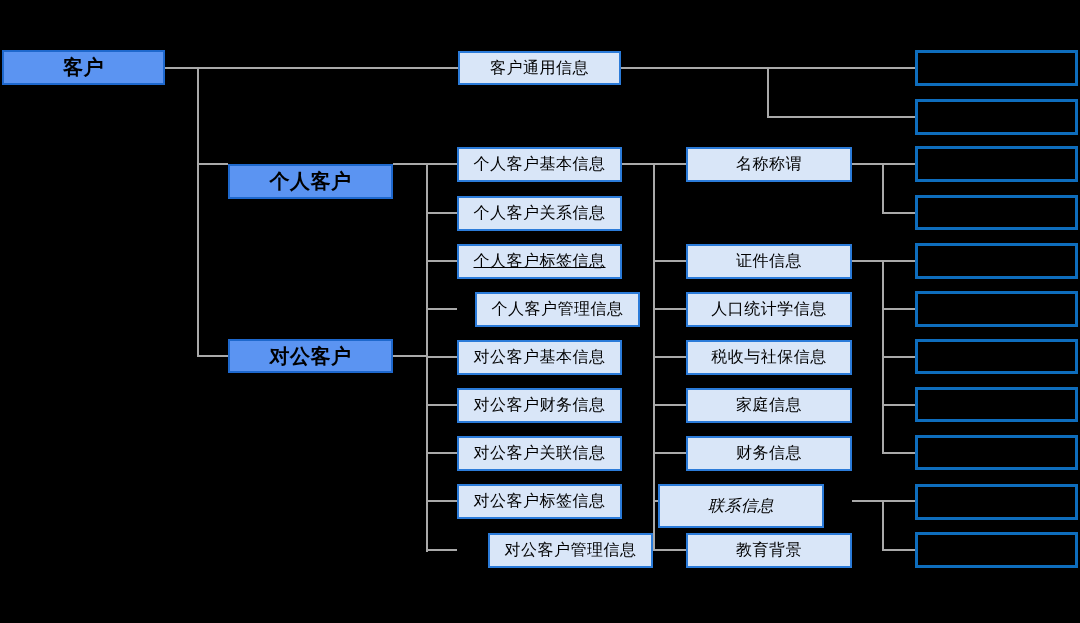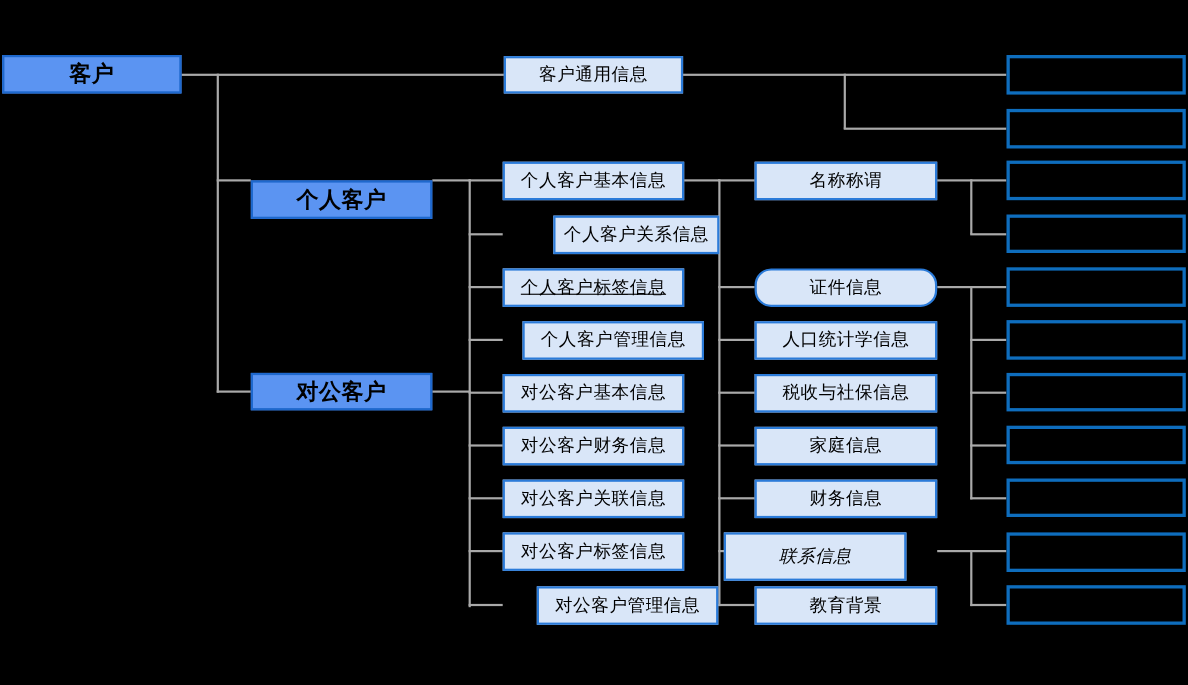--- a/index.html
+++ b/index.html
@@ -85,30 +85,30 @@
       <div class="seg" style="left: 852px; top: 500px; width: 63px; height: 2px; background: rgb(169, 169, 169);"></div>
       <div class="seg" style="left: 882px; top: 500px; width: 2px; height: 51px; background: rgb(169, 169, 169);"></div>
       <div class="seg" style="left: 882px; top: 549px; width: 33px; height: 2px; background: rgb(169, 169, 169);"></div>
     </div>
   <div id="nodes">
       <div class="node primary" style="left: 2px; top: 50px; width: 163px; height: 35px;">客户</div>
       <div class="node light" style="left: 458px; top: 51px; width: 163px; height: 34px;">客户通用信息</div>
       <div class="node primary" style="left: 228px; top: 147px; width: 165px; height: 35px; margin-top: 17px;">个人客户</div>
       <div class="node primary" style="left: 228px; top: 339px; width: 165px; height: 34px;">对公客户</div>
       <div class="node light" style="left: 457px; top: 147px; width: 165px; height: 35px;">个人客户基本信息</div>
-      <div class="node light" style="left: 457px; top: 196px; width: 151px; height: 35px; margin-left: 46px;">个人客户关系信息</div>
+      <div class="node light" style="left: 457px; top: 196px; width: 165px; height: 35px;">个人客户关系信息</div>
       <div class="node light" style="left: 457px; top: 244px; width: 165px; height: 35px; text-decoration: underline;">个人客户标签信息</div>
       <div class="node light" style="left: 475px; top: 292px; width: 165px; height: 35px;">个人客户管理信息</div>
       <div class="node light" style="left: 457px; top: 340px; width: 165px; height: 35px;">对公客户基本信息</div>
       <div class="node light" style="left: 457px; top: 388px; width: 165px; height: 35px;">对公客户财务信息</div>
       <div class="node light" style="left: 457px; top: 436px; width: 165px; height: 35px;">对公客户关联信息</div>
       <div class="node light" style="left: 457px; top: 484px; width: 165px; height: 35px;">对公客户标签信息</div>
       <div class="node light" style="left: 457px; top: 533px; width: 165px; height: 35px; margin-left: 31px;">对公客户管理信息</div>
       <div class="node light" style="left: 686px; top: 147px; width: 166px; height: 35px;">名称称谓</div>
-      <div class="node light" style="left: 686px; top: 244px; width: 166px; height: 35px; border-radius: 15px;">证件信息</div>
+      <div class="node light" style="left: 686px; top: 244px; width: 166px; height: 35px;">证件信息</div>
       <div class="node light" style="left: 686px; top: 292px; width: 166px; height: 35px;">人口统计学信息</div>
       <div class="node light" style="left: 686px; top: 340px; width: 166px; height: 35px;">税收与社保信息</div>
       <div class="node light" style="left: 686px; top: 388px; width: 166px; height: 35px;">家庭信息</div>
       <div class="node light" style="left: 686px; top: 436px; width: 166px; height: 35px;">财务信息</div>
       <div class="node light" style="left: 658px; top: 484px; width: 166px; height: 44px; font-style: italic;">联系信息</div>
       <div class="node light" style="left: 686px; top: 533px; width: 166px; height: 35px;">教育背景</div>
       <div class="node dark" style="left: 915px; top: 50px; width: 163px; height: 36px;"></div>
       <div class="node dark" style="left: 915px; top: 99px; width: 163px; height: 36px;"></div>
       <div class="node dark" style="left: 915px; top: 146px; width: 163px; height: 36px;"></div>
       <div class="node dark" style="left: 915px; top: 195px; width: 163px; height: 35px;"></div>

